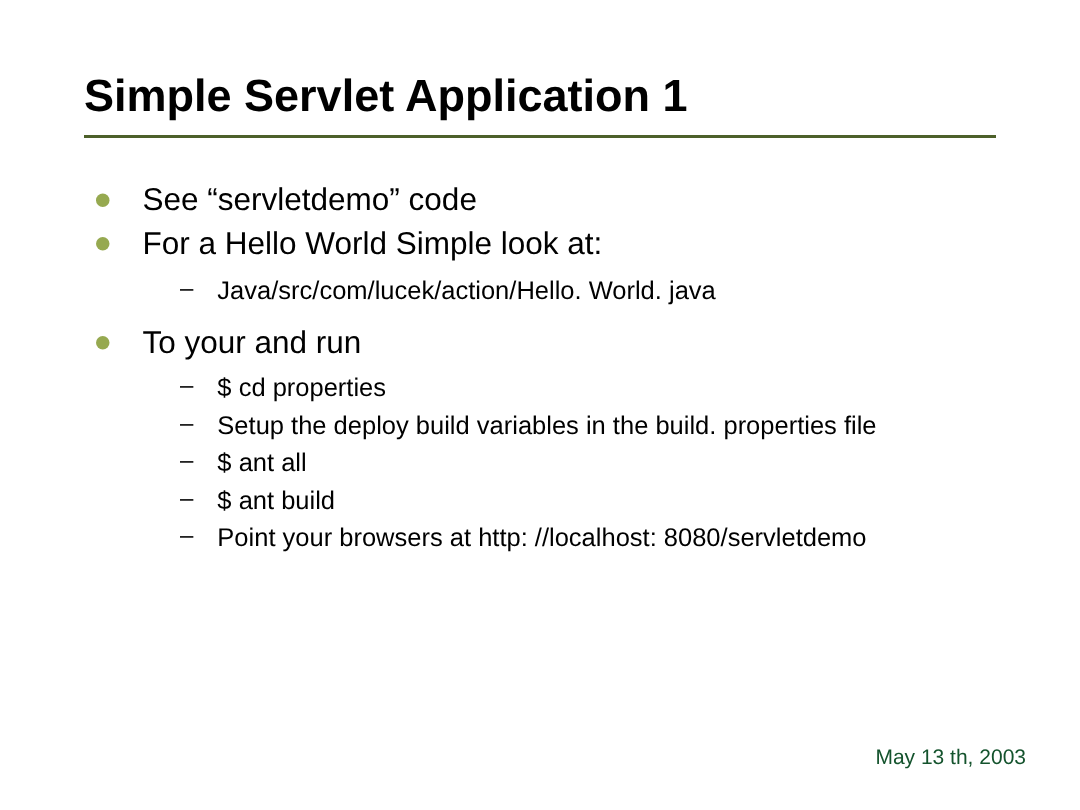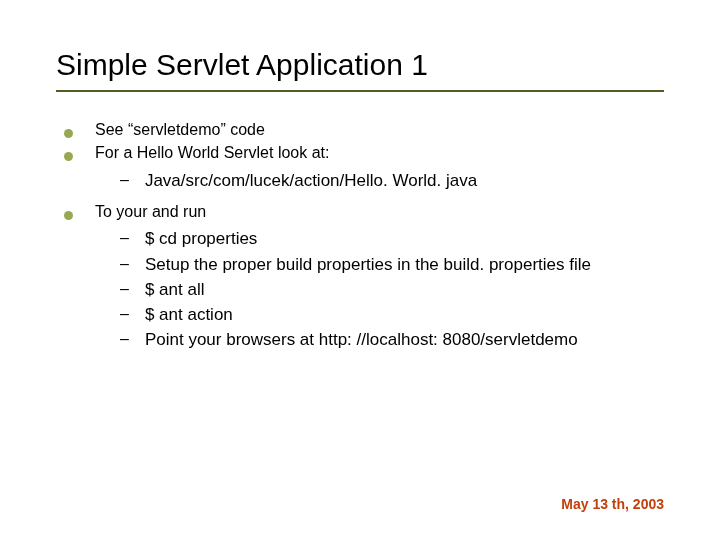--- a/index.html
+++ b/index.html
@@ -9,21 +9,21 @@
     background: #fff;
     font-family: Arial, Helvetica, sans-serif;
     position: relative;
     overflow: hidden;
   }
   .slide {
     padding: 48px 56px 0 56px;
   }
   .title {
     font-size: 30px;
-    font-weight: normal;
+    font-weight: bold;
     color: #000;
     margin-bottom: 8px;
   }
   .underline {
     border-bottom: 2px solid #4d602a;
     margin-bottom: 28px;
     width: 100%;
   }
   .content {
     padding-left: 8px;
@@ -36,21 +36,21 @@
   .bullet-l1 {
     width: 9px;
     height: 9px;
     border-radius: 50%;
     background: #96a950;
     flex-shrink: 0;
     margin-top: 9px;
     margin-right: 22px;
   }
   .text-l1 {
-    font-size: 16px;
+    font-size: 21px;
     line-height: 1.3;
     color: #000;
   }
   .sub-list {
     padding-left: 56px;
     margin-top: 6px;
     margin-bottom: 10px;
   }
   .sub-row {
     display: flex;
@@ -64,73 +64,72 @@
     line-height: 1.3;
     flex-shrink: 0;
   }
   .text-l2 {
     font-size: 17px;
     line-height: 1.3;
     color: #000;
   }
   .footer {
     position: absolute;
-    right: 56px;
+    right: 36px;
     bottom: 28px;
     font-size: 14px;
-    color: #c2410c;
-    font-weight: bold;
+    color: #14532d;
   }
 </style>
 </head>
 <body>
 
 <div class="slide">
   <div class="title">Simple Servlet Application 1</div>
   <div class="underline"></div>
 
   <div class="content">
 
     <div class="bullet-row">
       <div class="bullet-l1"></div>
       <div class="text-l1">See “servletdemo” code</div>
     </div>
 
 
     <div class="bullet-row">
       <div class="bullet-l1"></div>
-      <div class="text-l1">For a Hello World Servlet look at:</div>
+      <div class="text-l1">For a Hello World Simple look at:</div>
     </div>
     <div class="sub-list">
       <div class="sub-row">
         <div class="dash">–</div>
         <div class="text-l2">Java/src/com/lucek/action/Hello. World. java</div>
       </div>
     </div>
 
     <div class="bullet-row">
       <div class="bullet-l1"></div>
       <div class="text-l1">To your and run</div>
     </div>
     <div class="sub-list">
       <div class="sub-row">
         <div class="dash">–</div>
         <div class="text-l2">$ cd properties</div>
       </div>
       <div class="sub-row">
         <div class="dash">–</div>
-        <div class="text-l2">Setup the proper build properties in the build. properties file</div>
+        <div class="text-l2">Setup the deploy build variables in the build. properties file</div>
       </div>
       <div class="sub-row">
         <div class="dash">–</div>
         <div class="text-l2">$ ant all</div>
       </div>
       <div class="sub-row">
         <div class="dash">–</div>
-        <div class="text-l2">$ ant action</div>
+        <div class="text-l2">$ ant build</div>
       </div>
       <div class="sub-row">
         <div class="dash">–</div>
         <div class="text-l2">Point your browsers at http: //localhost: 8080/servletdemo</div>
       </div>
     </div>
 
   </div>
 </div>
 

